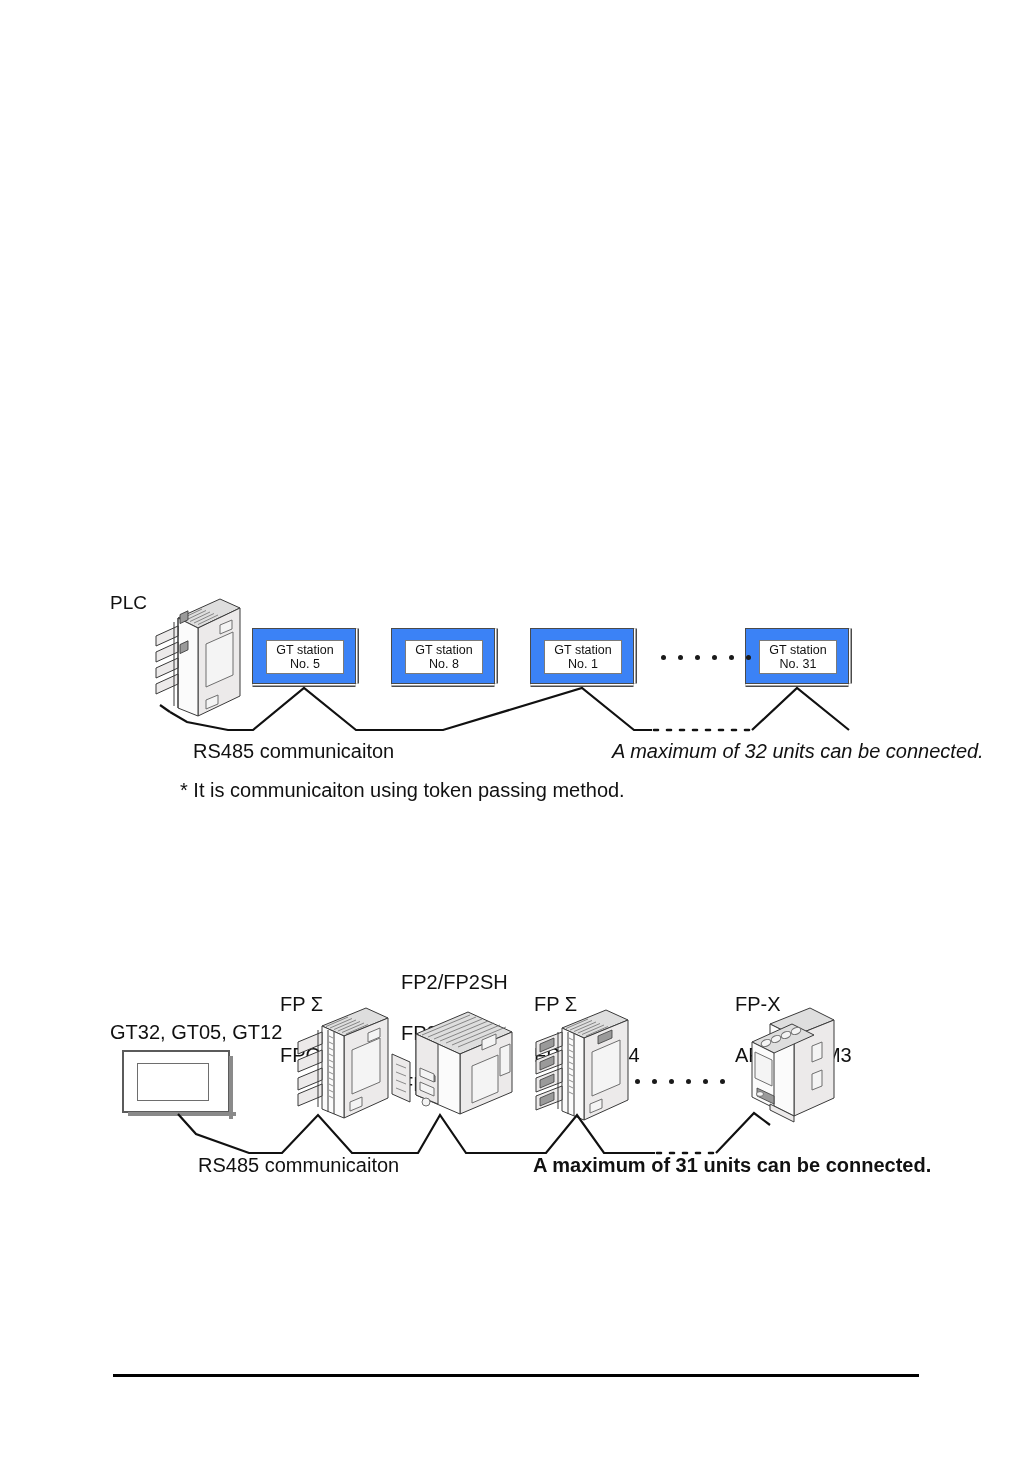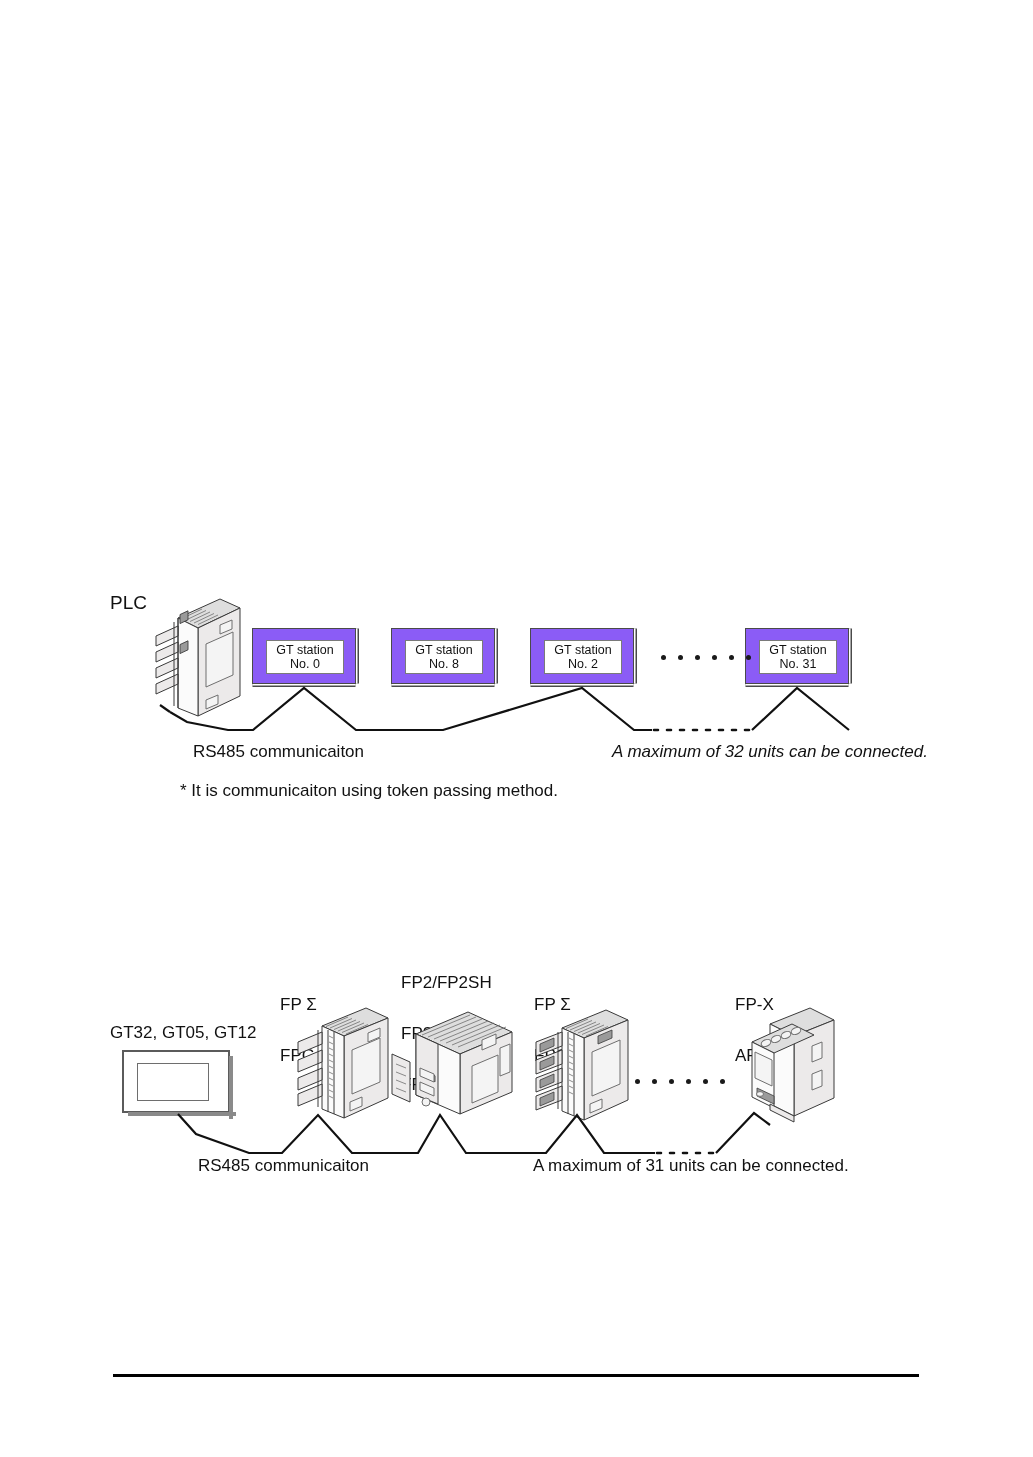--- a/index.html
+++ b/index.html
@@ -17,36 +17,36 @@
     overflow: hidden;
   }
 
   .page { position: absolute; inset: 0; }
 
   
   .abs { position: absolute; }
 
   .label {
     position: absolute;
-    font-size: 17px;
+    font-size: 20px;
     line-height: 17px;
     color: #111;
     white-space: pre;
   }
   .label.big { font-size: 19px; }
 
   
   .gt-box {
     position: absolute;
     width: 104px;
     height: 56px;
     border: 1.5px solid #4a4a4a;
     box-shadow: 2px 0 0 -0.5px #ffffff, 3.5px 0 0 -0.5px #4a4a4a,
                 0 2px 0 -0.5px #ffffff, 0 3.5px 0 -0.5px #4a4a4a;
-    background: #8b5cf6;
+    background: #3b82f6;
     box-sizing: border-box;
   }
   .gt-box::after{
     content:"";
     position:absolute;
     left:2px; top:2px; right:-5px; bottom:-5px;
     border:1.4px solid #6a6a6a;
     pointer-events:none;
     z-index:-1;
   }
@@ -178,33 +178,33 @@
       <rect class="dv-dark" x="46" y="40" width="8" height="9" transform="skewY(-25)"></rect>
       <rect class="dv-dark" x="46" y="70" width="8" height="9" transform="skewY(-25)"></rect>
 
       <polygon class="dv-win" points="86,29 98,24 98,33 86,38"></polygon>
       <polygon class="dv-win" points="72,104 84,99 84,108 72,113"></polygon>
     </svg>
 
     <div class="gt-box" style="left:252px; top:628px;">
       <div class="gt-inner">
         <span>GT station</span>
-        <span>No. 0</span>
+        <span>No. 5</span>
       </div>
     </div>
     <div class="gt-box" style="left:391px; top:628px;">
       <div class="gt-inner">
         <span>GT station</span>
         <span>No. 8</span>
       </div>
     </div>
     <div class="gt-box" style="left:530px; top:628px;">
       <div class="gt-inner">
         <span>GT station</span>
-        <span>No. 2</span>
+        <span>No. 1</span>
       </div>
     </div>
     <div class="gt-box" style="left:745px; top:628px;">
       <div class="gt-inner">
         <span>GT station</span>
         <span>No. 31</span>
       </div>
     </div>
 
     <div class="dots" style="left:661px; top:655px;">
@@ -437,18 +437,18 @@
     </svg>
 
     <svg class="abs" style="left:0; top:0;" width="1033" height="1260" viewBox="0 0 1033 1260">
 
       <polyline class="wire" points="178,1114 196,1134 249,1153 282,1153 318,1115 352,1153 418,1153 440,1115 466,1153 546,1153 577,1115 604,1153 655,1153"></polyline>
       <polyline class="wire" points="716,1153 754,1113 770,1125"></polyline>
       <polyline class="wire-dash" points="657,1153 716,1153"></polyline>
     </svg>
 
     <div class="label" style="left:198px; top:1157px;">RS485 communicaiton</div>
-    <div class="label" style="left:533px; top:1157px;">A maximum of 31 units can be connected.</div>
+    <div class="label" style="left:533px; top:1157px;font-weight:bold;">A maximum of 31 units can be connected.</div>
   </div>
 
   <div class="footer-rule"></div>
 
 </div>
 
 </body></html>

